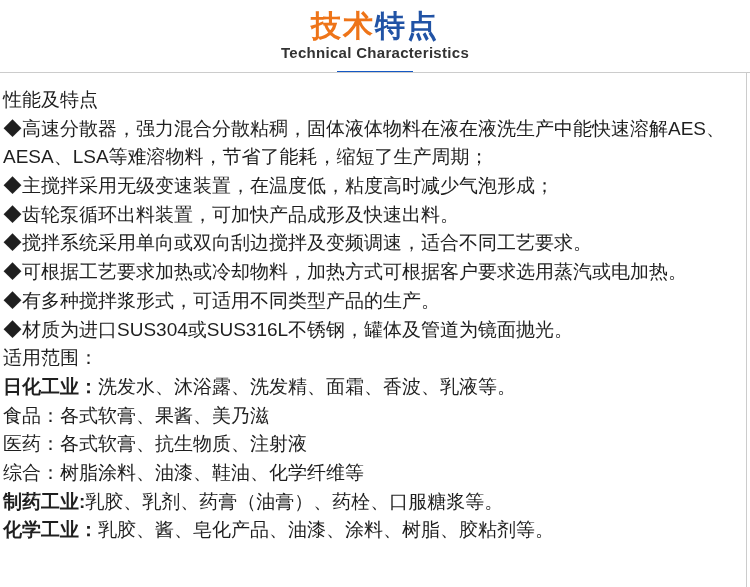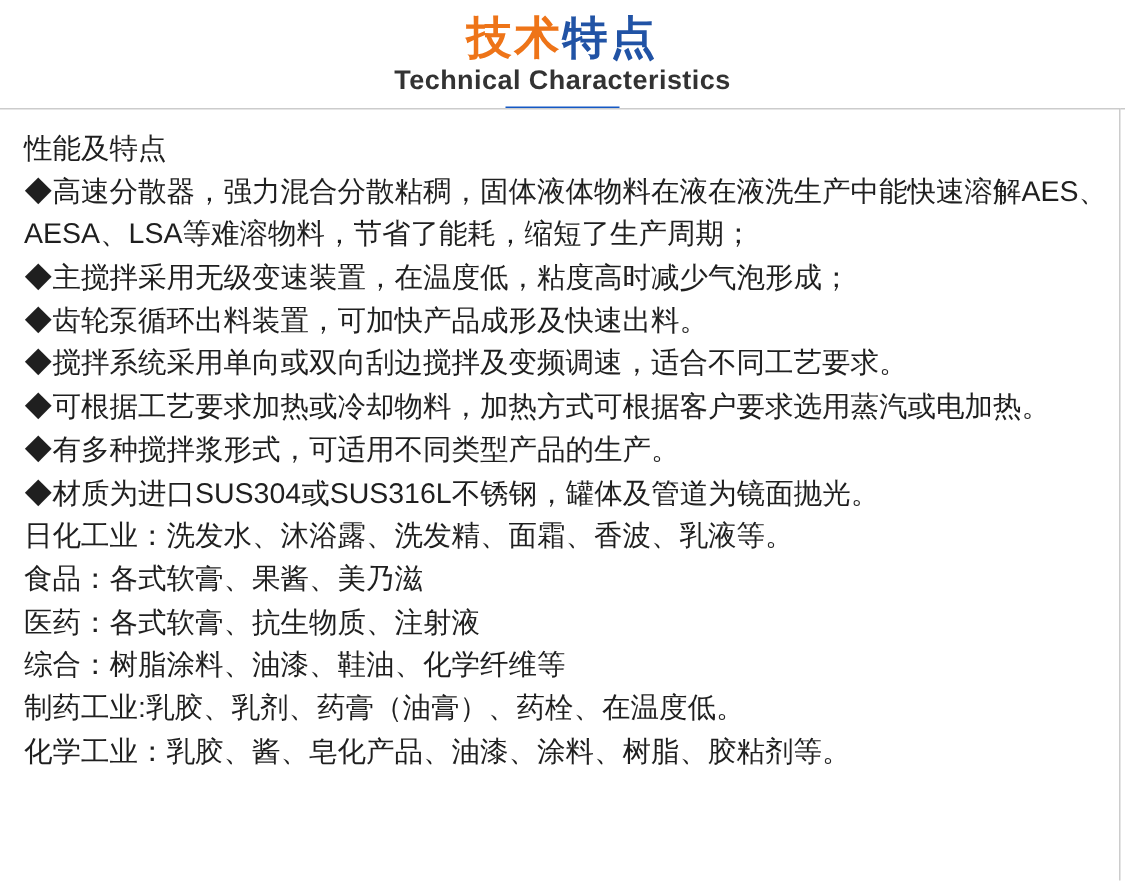--- a/index.html
+++ b/index.html
@@ -12,21 +12,21 @@
   }
   .header { position: absolute; top: 0; left: 0; width: 750px; text-align: center; }
   .title {
     margin: 0; padding-top: 9px;
     font-size: 30px; font-weight: bold; line-height: 34px; letter-spacing: 2px;
   }
   .title .t-orange { color: var(--title-orange); text-align: center; }
   .title .t-blue   { color: var(--title-blue); margin-top: 28px; }
   .subtitle {
     margin-top: 1px;
-    font-size: 18px; font-weight: bold; line-height: 18px;
+    font-size: 15px; font-weight: bold; line-height: 18px;
     letter-spacing: 0.3px;
     color: var(--subtitle-text);
   }
   .divider { position: absolute; top: 72px; left: 0; width: 750px; height: 0; }
   .divider-line { position: absolute; top: 0; left: 0; width: 750px; height: 1px; background: var(--divider-gray); }
   .divider-bar {
     position: absolute; top: -1px; left: 50%; transform: translateX(-50%);
     width: 76px; height: 8px;
     background: var(--accent-bar-blue);
   }
@@ -39,21 +39,21 @@
     padding: 13px 0 0 8px;
     background: #ffffff;
     overflow: hidden;
   }
   .line {
     height: 28.7px; line-height: 28.7px;
     font-size: 19px;
     color: var(--body-text);
     white-space: nowrap;
   }
-  .line .lbl { font-weight: normal; margin-left: 13px; }
+  .line .lbl { font-weight: bold; }
 </style>
 </head>
 <body>
 
 <div class="header">
   <h1 class="title"><span class="t-orange">技术</span><span class="t-blue">特点</span></h1>
   <div class="subtitle">Technical Characteristics</div>
 </div>
 
 <div class="divider">
@@ -64,19 +64,20 @@
 <div class="content-box">
   <div class="line"><span class="lbl"></span><span>性能及特点</span></div>
   <div class="line"><span class="lbl"></span><span>◆高速分散器，强力混合分散粘稠，固体液体物料在液在液洗生产中能快速溶解AES、</span></div>
   <div class="line"><span class="lbl"></span><span>AESA、LSA等难溶物料，节省了能耗，缩短了生产周期；</span></div>
   <div class="line"><span class="lbl"></span><span>◆主搅拌采用无级变速装置，在温度低，粘度高时减少气泡形成；</span></div>
   <div class="line"><span class="lbl"></span><span>◆齿轮泵循环出料装置，可加快产品成形及快速出料。</span></div>
   <div class="line"><span class="lbl"></span><span>◆搅拌系统采用单向或双向刮边搅拌及变频调速，适合不同工艺要求。</span></div>
   <div class="line"><span class="lbl"></span><span>◆可根据工艺要求加热或冷却物料，加热方式可根据客户要求选用蒸汽或电加热。</span></div>
   <div class="line"><span class="lbl"></span><span>◆有多种搅拌浆形式，可适用不同类型产品的生产。</span></div>
   <div class="line"><span class="lbl"></span><span>◆材质为进口SUS304或SUS316L不锈钢，罐体及管道为镜面抛光。</span></div>
+  <div class="line"><span class="lbl"></span><span>适用范围：</span></div>
   <div class="line"><span class="lbl">日化工业：</span><span>洗发水、沐浴露、洗发精、面霜、香波、乳液等。</span></div>
   <div class="line"><span class="lbl"></span><span>食品：各式软膏、果酱、美乃滋</span></div>
   <div class="line"><span class="lbl"></span><span>医药：各式软膏、抗生物质、注射液</span></div>
   <div class="line"><span class="lbl"></span><span>综合：树脂涂料、油漆、鞋油、化学纤维等</span></div>
-  <div class="line"><span class="lbl">制药工业:</span><span>乳胶、乳剂、药膏（油膏）、药栓、在温度低。</span></div>
+  <div class="line"><span class="lbl">制药工业:</span><span>乳胶、乳剂、药膏（油膏）、药栓、口服糖浆等。</span></div>
   <div class="line"><span class="lbl">化学工业：</span><span>乳胶、酱、皂化产品、油漆、涂料、树脂、胶粘剂等。</span></div>
 </div>
 
 </body></html>

